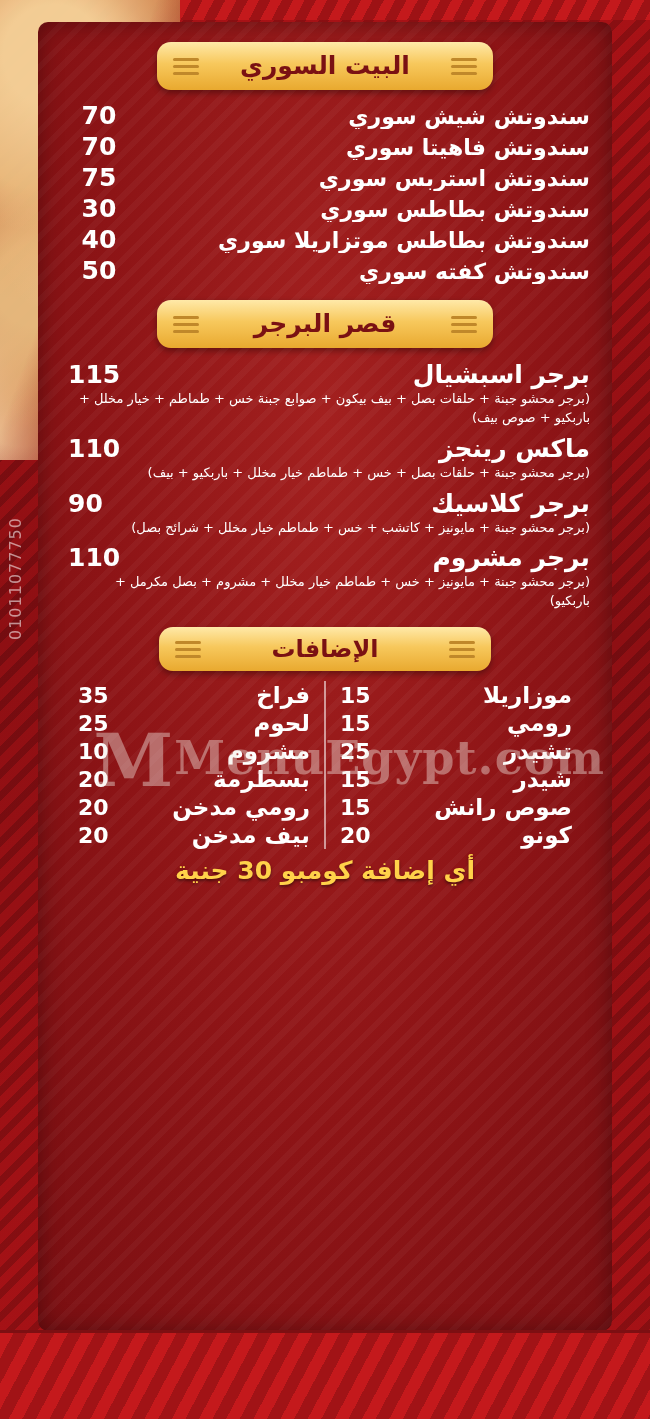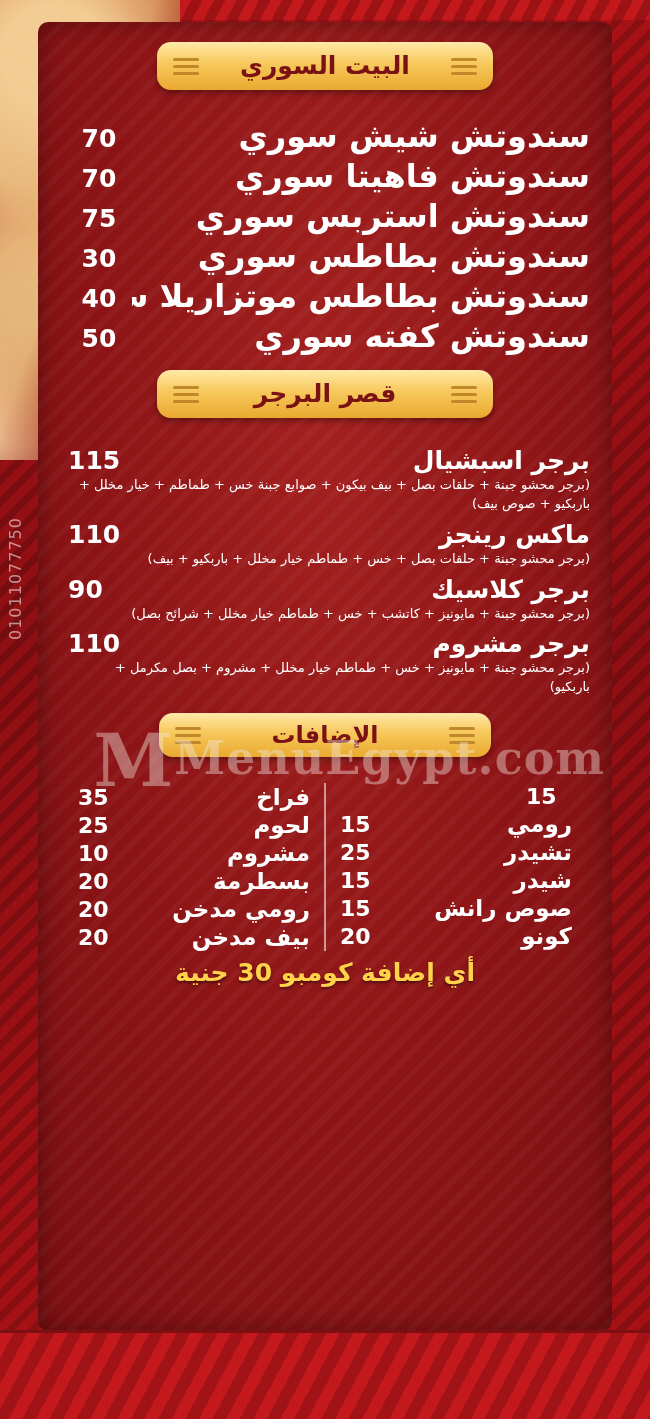--- a/index.html
+++ b/index.html
@@ -74,21 +74,21 @@
     position: relative;
     padding: 14px 16px 10px 16px;
     height: 100%;
     box-sizing: border-box;
   }
 
   
   .ribbon-wrap {
     display: flex;
     justify-content: center;
-    margin: 6px 0 26px 0;
+    margin: 6px 0 10px 0;
   }
   .ribbon {
     position: relative;
     background: linear-gradient(180deg, #ffe9a8 0%, #f7c85c 45%, #e9a92f 100%);
     color: #7a1113;
     font-weight: bold;
     font-size: 25px;
     border-radius: 14px;
     padding: 9px 58px 10px 58px;
     letter-spacing: 0px;
@@ -121,21 +121,21 @@
 
   
   .item {
     display: flex;
     align-items: baseline;
     justify-content: space-between;
     padding: 1px 6px 1px 4px;
     color: #ffffff;
   }
   .item .name {
-    font-size: 32px;
+    font-size: 22px;
     font-weight: bold;
     color: #ffffff;
     text-align: right;
     flex: 1;
     white-space: nowrap;
     overflow: hidden;
   }
   .item .price {
     font-size: 25px;
     font-weight: bold;
@@ -386,20 +386,21 @@
               <i></i>
               <i></i>
               <i></i>
             </span>
         </div>
       </div>
 
       <div class="extras">
         <div class="col right-col">
           <div class="erow">
+            <span class="ename">موزاريلا</span>
             <span class="eprice">15</span>
           </div>
           <div class="erow">
             <span class="ename">رومي</span>
             <span class="eprice">15</span>
           </div>
           <div class="erow">
             <span class="ename">تشيدر</span>
             <span class="eprice">25</span>
           </div>

